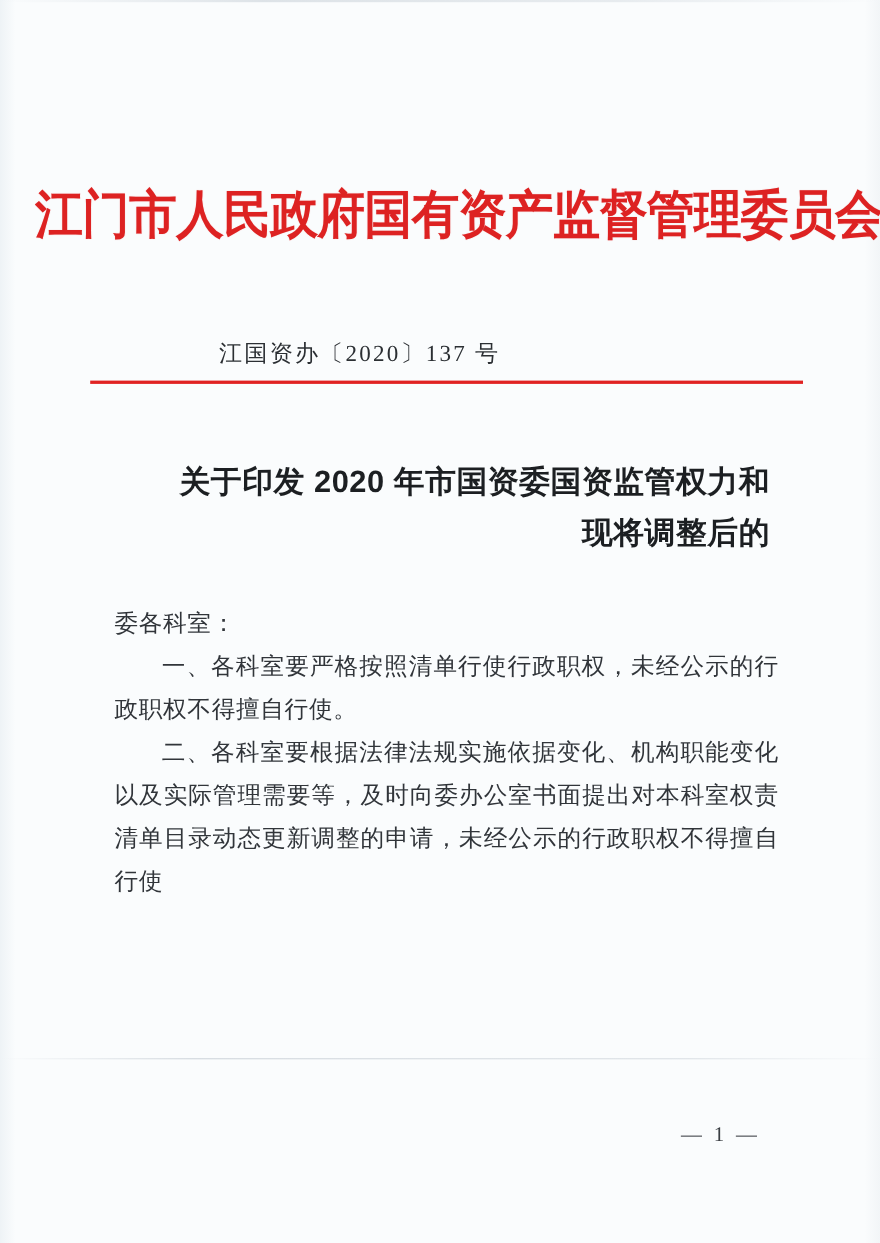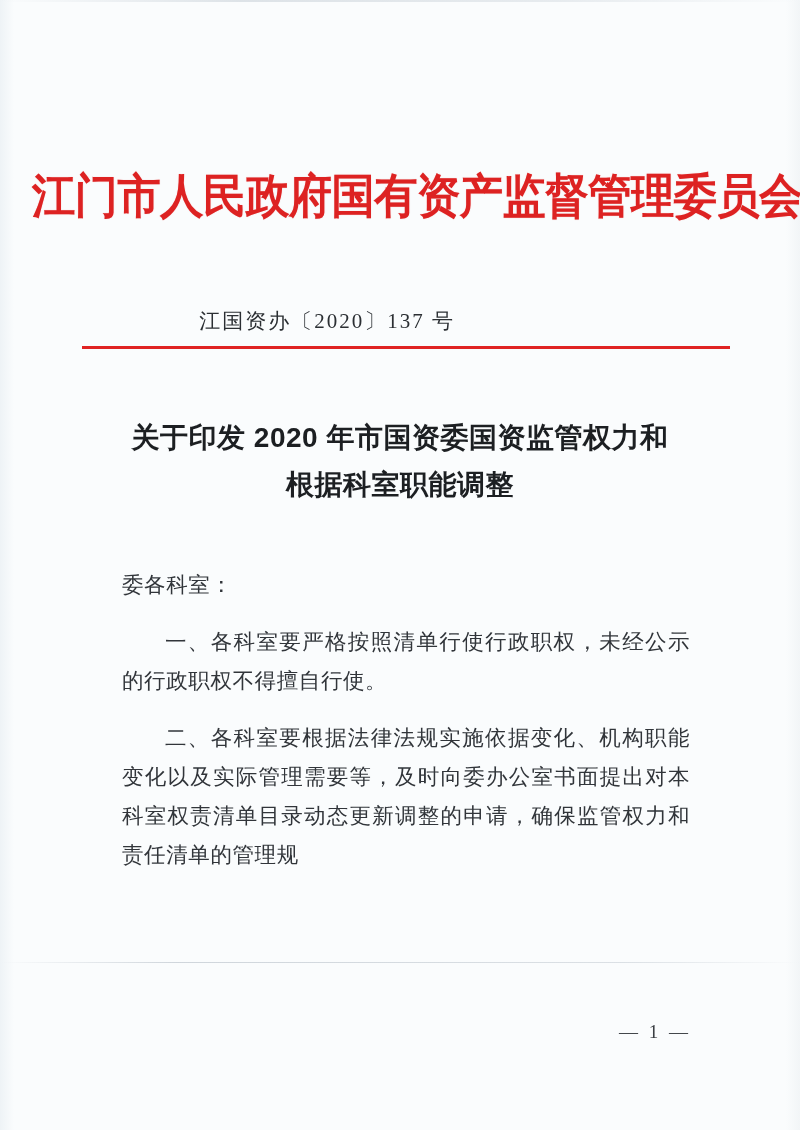--- a/index.html
+++ b/index.html
@@ -78,21 +78,21 @@
     height: 3px;
     background: #e02323;
   }
 
   
   .doc-title {
     position: absolute;
     left: 100px;
     top: 414px;
     width: 600px;
-    text-align: center;
+    text-align: right;
     font-family: "Liberation Sans", "DejaVu Sans", sans-serif;
     font-weight: 700;
     font-size: 28px;
     line-height: 47px;
     color: #1c1f22;
     letter-spacing: 0.5px;
   }
 
   
   .body-block {
@@ -101,21 +101,21 @@
     top: 548px;
     width: 604px;
   }
   .para {
     font-size: 21.5px;
     line-height: 39px;
     color: #31353a;
     letter-spacing: 0.6px;
     text-align: justify;
     text-justify: inter-character;
-    margin: 18px;
+    margin: 0;
     font-family: "Liberation Serif", "DejaVu Serif", serif;
   }
   .para.salutation {
     text-indent: 0;
     text-align: left;
   }
   .para.indented {
     text-indent: 43px;
   }
 
@@ -143,26 +143,26 @@
   <div class="scanline-top"></div>
 
   <div class="letterhead">江门市人民政府国有资产监督管理委员会文件</div>
 
   <div class="doc-number">江国资办〔2020〕137 号</div>
 
   <div class="red-rule"></div>
 
   <div class="doc-title">
     <div>关于印发 2020 年市国资委国资监管权力和</div>
-    <div>根据科室职能调整</div>
+    <div>现将调整后的</div>
   </div>
 
   <div class="body-block">
     <p class="para salutation">委各科室：</p>
     <p class="para indented">一、各科室要严格按照清单行使行政职权，未经公示的行政职权不得擅自行使。</p>
-    <p class="para indented">二、各科室要根据法律法规实施依据变化、机构职能变化以及实际管理需要等，及时向委办公室书面提出对本科室权责清单目录动态更新调整的申请，确保监管权力和责任清单的管理规</p>
+    <p class="para indented">二、各科室要根据法律法规实施依据变化、机构职能变化以及实际管理需要等，及时向委办公室书面提出对本科室权责清单目录动态更新调整的申请，未经公示的行政职权不得擅自行使</p>
   </div>
 
   <div class="scanline-bottom"></div>
 
   <div class="page-number">— 1 —</div>
 
 </div>
 
 </body></html>

